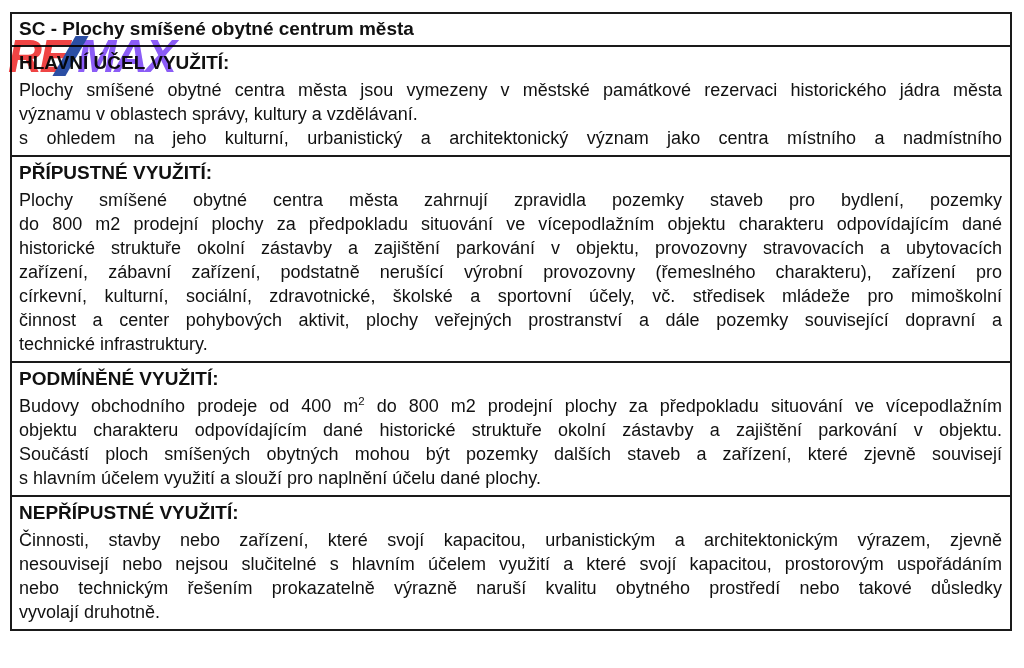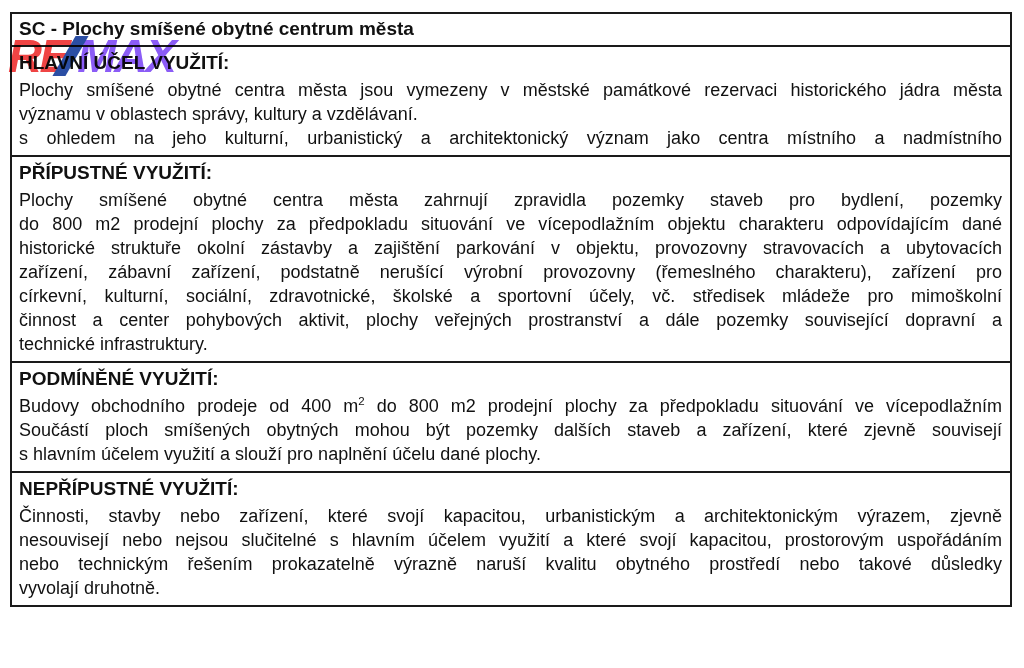--- a/index.html
+++ b/index.html
@@ -58,20 +58,21 @@
       <div class="ln">historické struktuře okolní zástavby a zajištění parkování v objektu, provozovny stravovacích a ubytovacích</div>
       <div class="ln">zařízení, zábavní zařízení, podstatně nerušící výrobní provozovny (řemeslného charakteru), zařízení pro</div>
       <div class="ln">církevní, kulturní, sociální, zdravotnické, školské a sportovní účely, vč. středisek mládeže pro mimoškolní</div>
       <div class="ln">činnost a center pohybových aktivit, plochy veřejných prostranství a dále pozemky související dopravní a</div>
       <div class="ln last">technické infrastruktury.</div>
     </div>
 
     <div class="sec">
       <h2>PODMÍNĚNÉ VYUŽITÍ:</h2>
       <div class="ln"><span>Budovy obchodního prodeje od 400 m</span><sup>2</sup><span> do 800 m2 prodejní plochy za předpokladu situování ve vícepodlažním</span></div>
+      <div class="ln">objektu charakteru odpovídajícím dané historické struktuře okolní zástavby a zajištění parkování v objektu.</div>
       <div class="ln">Součástí ploch smíšených obytných mohou být pozemky dalších staveb a zařízení, které zjevně souvisejí</div>
       <div class="ln last">s hlavním účelem využití a slouží pro naplnění účelu dané plochy.</div>
     </div>
 
     <div class="sec">
       <h2>NEPŘÍPUSTNÉ VYUŽITÍ:</h2>
       <div class="ln">Činnosti, stavby nebo zařízení, které svojí kapacitou, urbanistickým a architektonickým výrazem, zjevně</div>
       <div class="ln">nesouvisejí nebo nejsou slučitelné s hlavním účelem využití a které svojí kapacitou, prostorovým uspořádáním</div>
       <div class="ln">nebo technickým řešením prokazatelně výrazně naruší kvalitu obytného prostředí nebo takové důsledky</div>
       <div class="ln last">vyvolají druhotně.</div>

